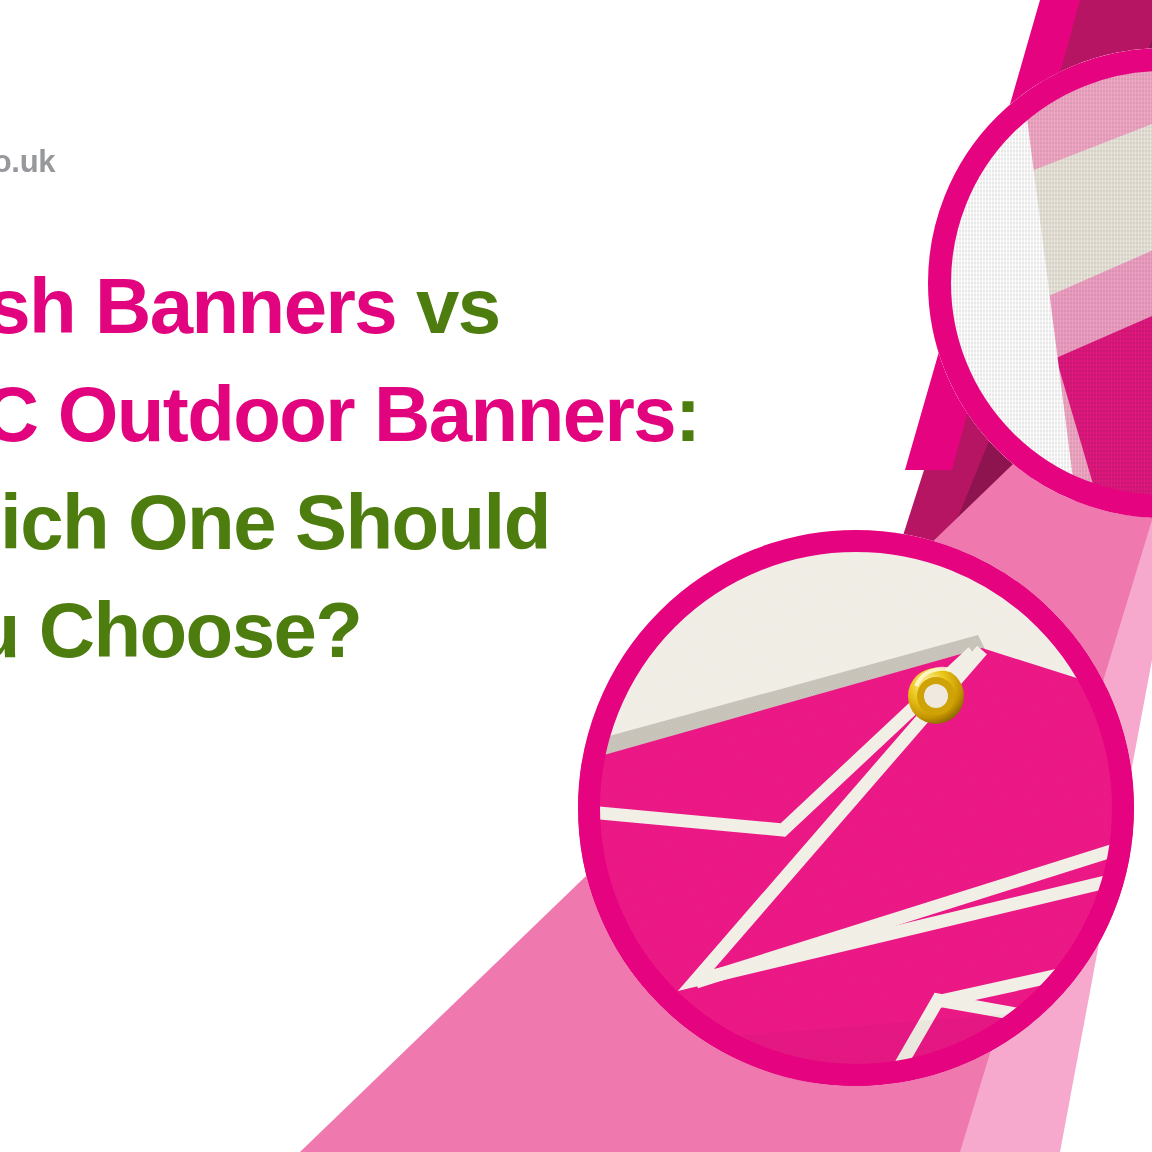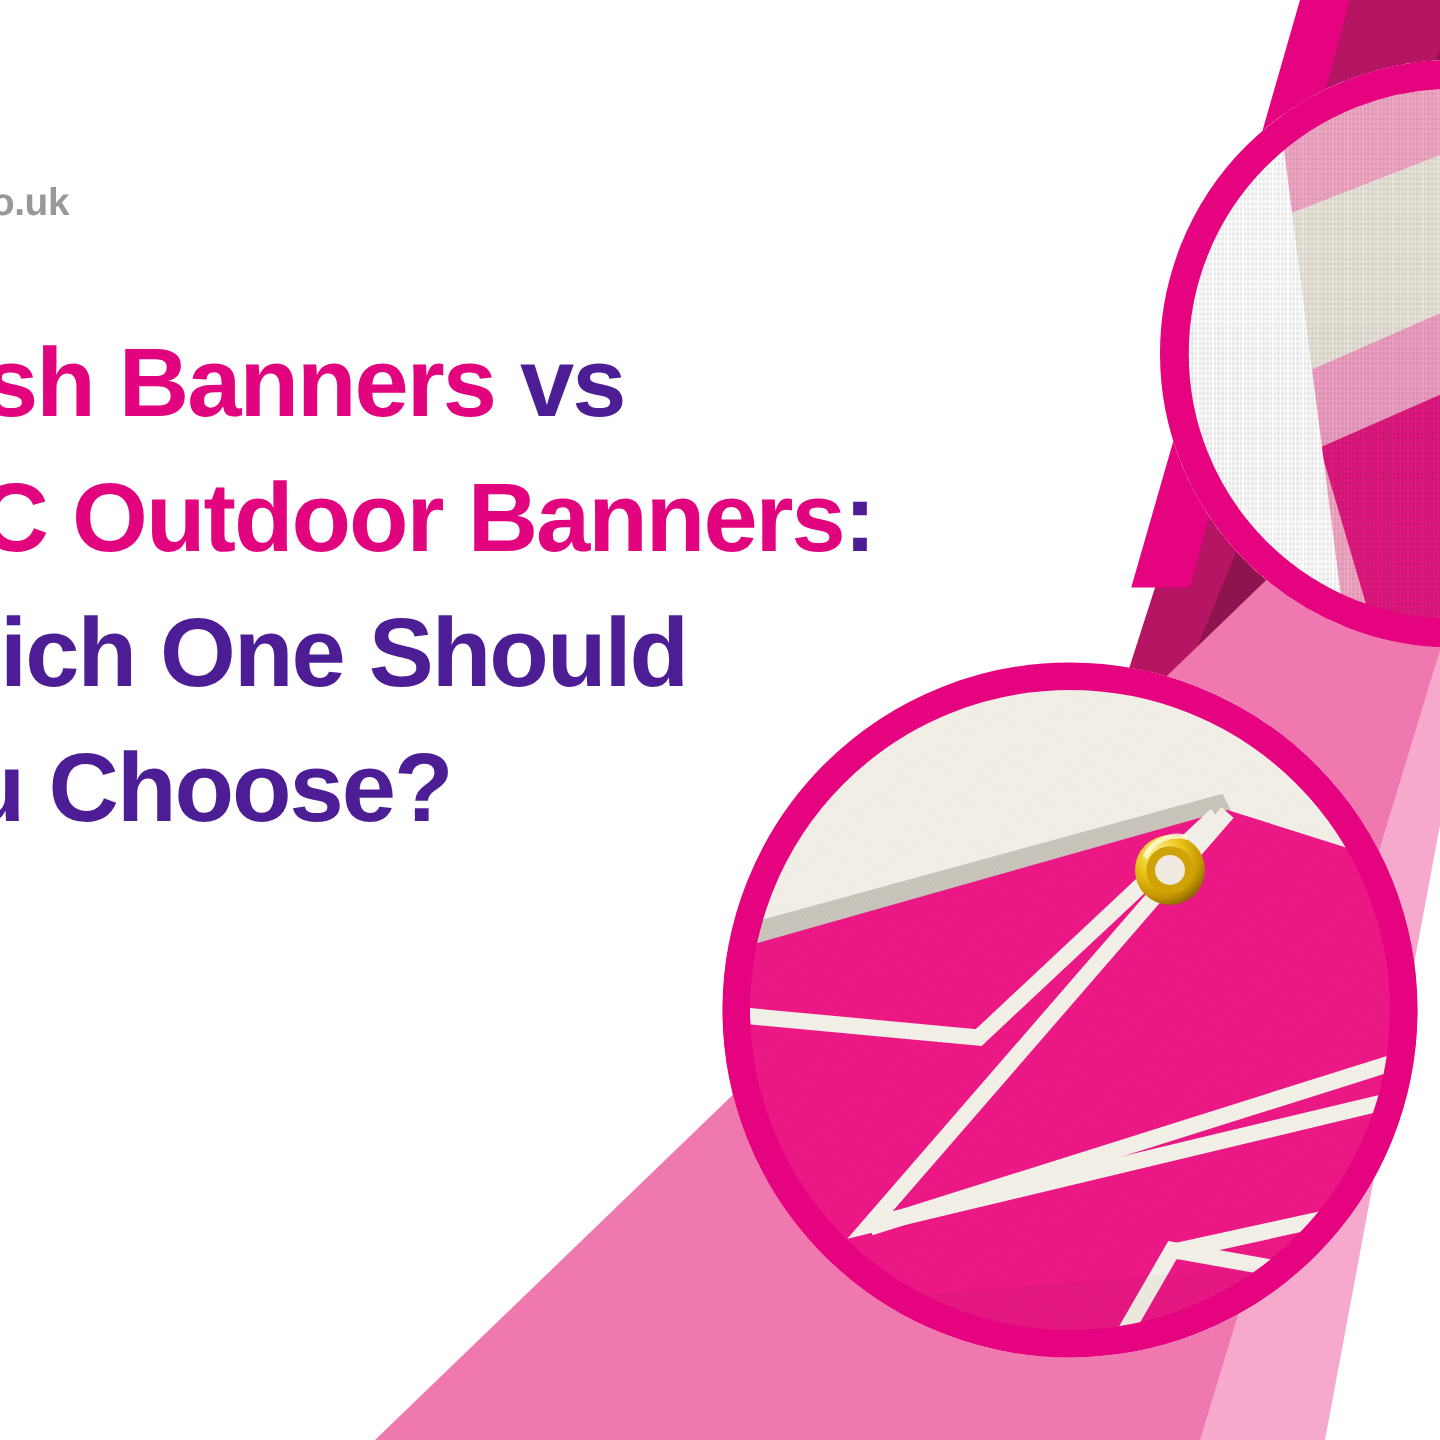--- a/index.html
+++ b/index.html
@@ -42,21 +42,21 @@
     width:1000px;
     white-space:nowrap;
   }
   .headline .line {
     font-size:78px;
     font-weight:bold;
     line-height:108px;
     letter-spacing:-1.6px;
   }
   .pink { color:#e2047e; }
-  .grey { color:#4c1d95; }
+  .grey { color:#4d7c0f; }
 
   
   .photo-circle {
     position:absolute;
     border-radius:50%;
     overflow:hidden;
     background:#ffffff;
   }
   .ring {
     position:absolute;

